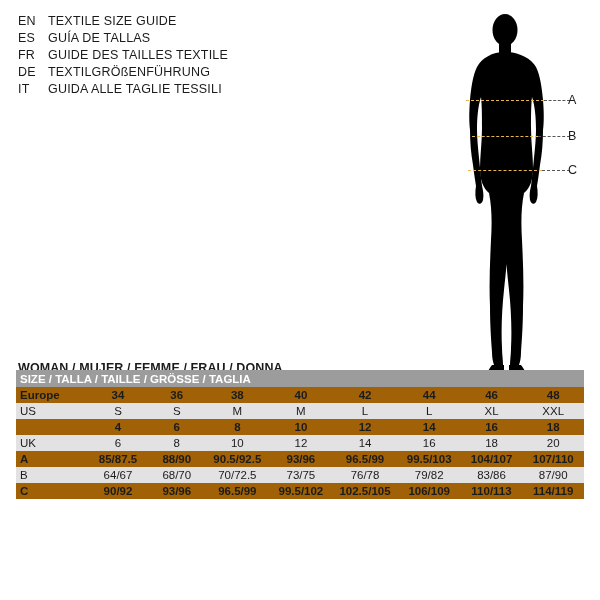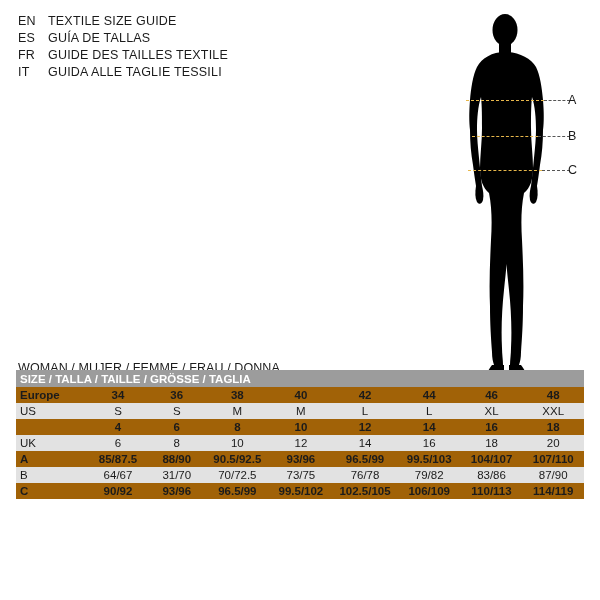--- a/index.html
+++ b/index.html
@@ -67,21 +67,21 @@
     font-size: 12.5px;
     color: #1b1b1b;
     font-family: "Liberation Sans", sans-serif;
   }
 
   
   .section-title {
     position: absolute;
     left: 18px;
     font-size: 12.5px;
-    font-weight: normal;
+    font-weight: bold;
     color: #1b1b1b;
     letter-spacing: 0.1px;
   }
   #woman-title { top: 361px; }
 
   table.size-table {
     position: absolute;
     left: 16px;
     top: 370px;
     width: 568px;
@@ -138,20 +138,24 @@
       <span class="lang-code">EN</span>
       <span class="lang-text">TEXTILE SIZE GUIDE</span>
     </div>
     <div class="lang-row">
       <span class="lang-code">ES</span>
       <span class="lang-text">GUÍA DE TALLAS</span>
     </div>
     <div class="lang-row">
       <span class="lang-code">FR</span>
       <span class="lang-text">GUIDE DES TAILLES TEXTILE</span>
+    </div>
+    <div class="lang-row">
+      <span class="lang-code">DE</span>
+      <span class="lang-text">TEXTILGRÖßENFÜHRUNG</span>
     </div>
     <div class="lang-row">
       <span class="lang-code">IT</span>
       <span class="lang-text">GUIDA ALLE TAGLIE TESSILI</span>
     </div>
   </div>
 
   <div class="figure-wrap">
     <svg class="figure-svg" width="170" height="370" viewBox="0 0 170 370">
       <g fill="#000000">
@@ -283,21 +287,21 @@
         <td class="val-cell">93/96</td>
         <td class="val-cell">96.5/99</td>
         <td class="val-cell">99.5/103</td>
         <td class="val-cell">104/107</td>
         <td class="val-cell">107/110</td>
       </tr>
 
       <tr class="row-dark">
         <td class="label-cell">B</td>
         <td class="val-cell">64/67</td>
-        <td class="val-cell">31/70</td>
+        <td class="val-cell">68/70</td>
         <td class="val-cell">70/72.5</td>
         <td class="val-cell">73/75</td>
         <td class="val-cell">76/78</td>
         <td class="val-cell">79/82</td>
         <td class="val-cell">83/86</td>
         <td class="val-cell">87/90</td>
       </tr>
 
       <tr class="row-light">
         <td class="label-cell">C</td>

